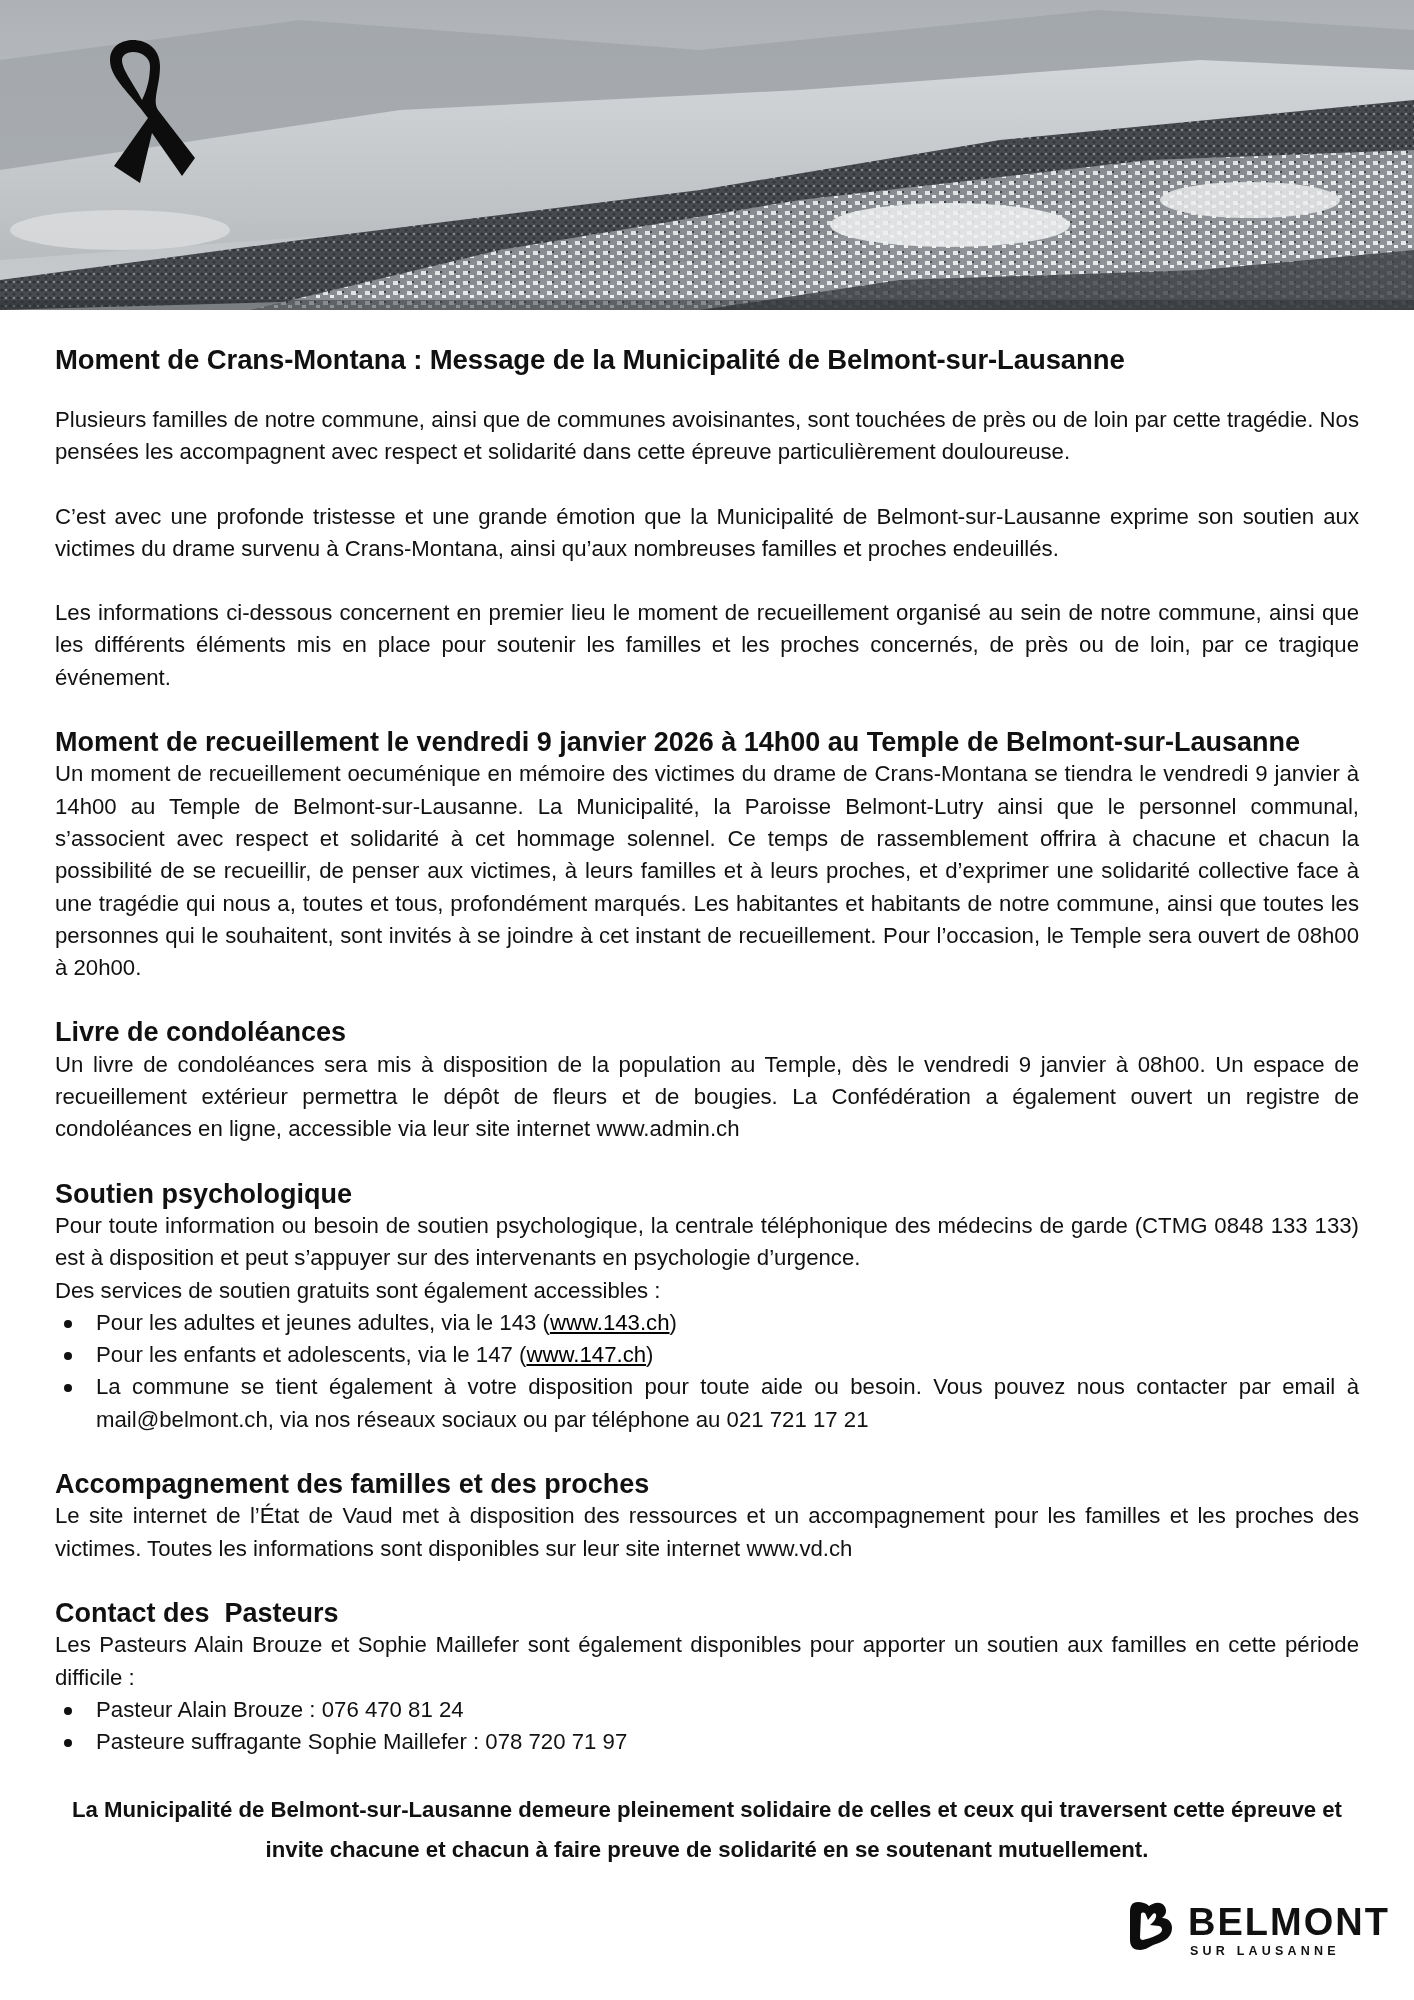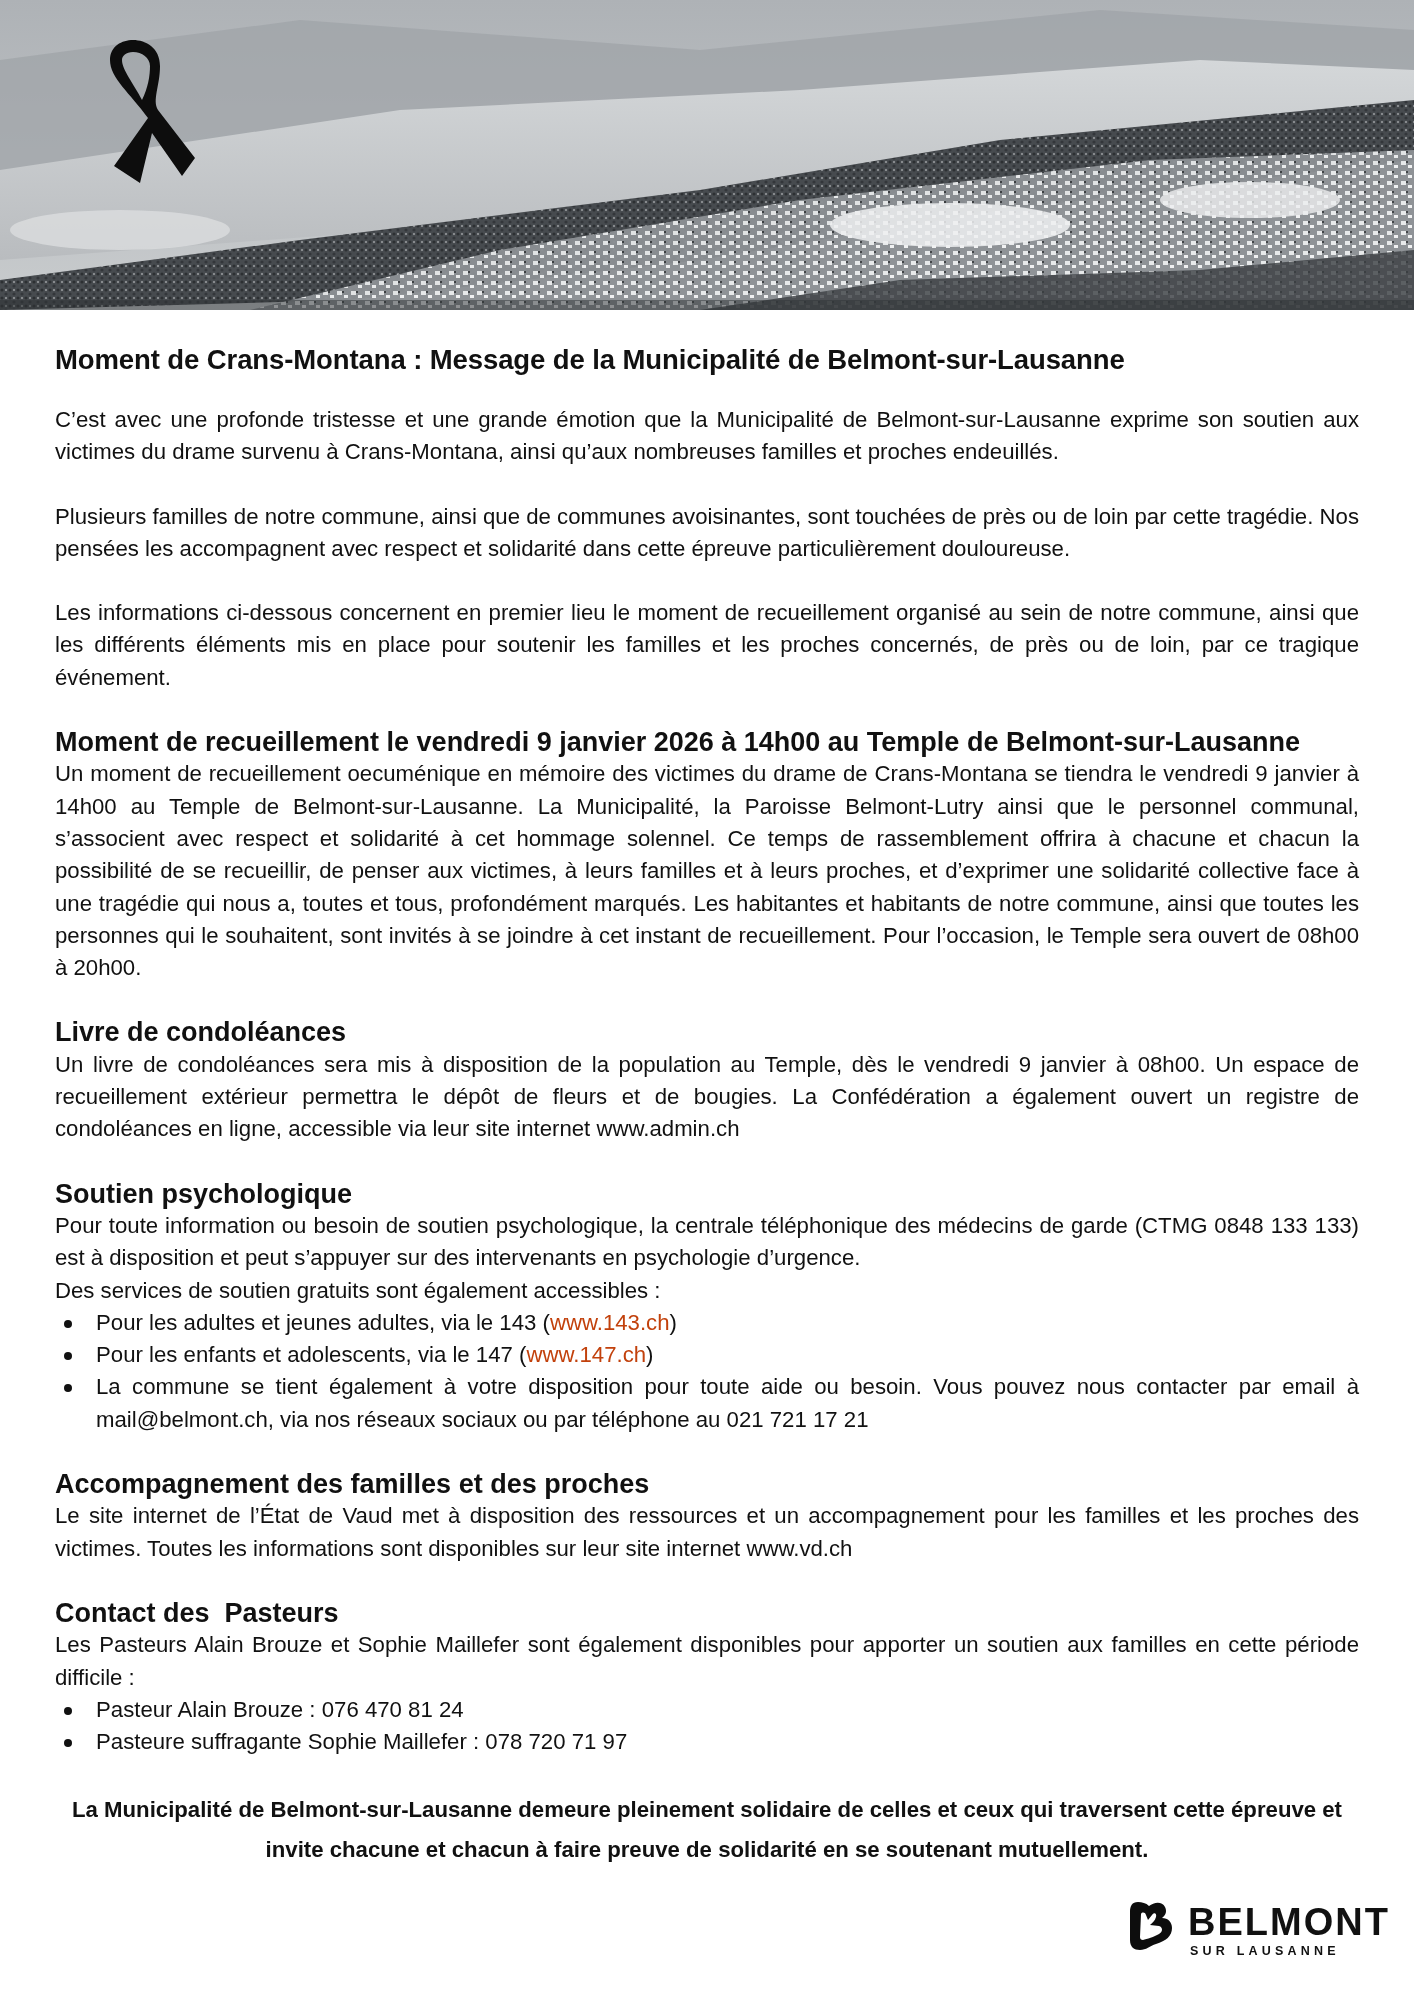--- a/index.html
+++ b/index.html
@@ -64,21 +64,21 @@
       padding-left: 41px;
       text-align: justify;
     }
     ul.bullets li .dot {
       position: absolute;
       left: 9px; top: 13px;
       width: 8px; height: 8px;
       border-radius: 50%;
       background: #111;
     }
-    .link { color: #c2410c; }
+    .link { text-decoration: underline; color: #000000; }
     .closing {
       text-align: center;
       font-weight: bold;
       font-size: 22.2px;
       line-height: 40px;
       margin-top: 8px;
     }
     
     .logo {
       position: absolute;
@@ -162,22 +162,22 @@
   </svg>
   <svg class="ribbon" viewBox="0 0 100 145">
     <path d="M40 145 L14 128 L48 80 C30 55 10 40 10 22 C10 8 22 2 33 2 C46 2 60 10 60 28 C60 48 52 62 58 72 L95 120 L82 138 L52 95 Z
              M33 14 C26 14 22 18 22 22 C22 32 34 46 42 62 C48 50 50 38 50 28 C50 20 42 14 33 14 Z" fill="#0d0d0d" fill-rule="evenodd"></path>
   </svg>
 </div>
 
 <div class="content">
   <h1 class="title">Moment de Crans-Montana : Message de la Municipalité de Belmont-sur-Lausanne</h1>
 
+  <p class="para">Plusieurs familles de notre commune, ainsi que de communes avoisinantes, sont touchées de près ou de loin par cette tragédie. Nos pensées les accompagnent avec respect et solidarité dans cette épreuve particulièrement douloureuse.</p>
   <p class="para">C’est avec une profonde tristesse et une grande émotion que la Municipalité de Belmont-sur-Lausanne exprime son soutien aux victimes du drame survenu à Crans-Montana, ainsi qu’aux nombreuses familles et proches endeuillés.</p>
-  <p class="para">Plusieurs familles de notre commune, ainsi que de communes avoisinantes, sont touchées de près ou de loin par cette tragédie. Nos pensées les accompagnent avec respect et solidarité dans cette épreuve particulièrement douloureuse.</p>
   <p class="para">Les informations ci-dessous concernent en premier lieu le moment de recueillement organisé au sein de notre commune, ainsi que les différents éléments mis en place pour soutenir les familles et les proches concernés, de près ou de loin, par ce tragique événement.</p>
 
   <div class="section">
     <div class="section-heading">Moment de recueillement le vendredi 9 janvier 2026 à 14h00 au Temple de Belmont-sur-Lausanne</div>
     <p class="section-text">Un moment de recueillement oecuménique en mémoire des victimes du drame de Crans-Montana se tiendra le vendredi 9 janvier à 14h00 au Temple de Belmont-sur-Lausanne. La Municipalité, la Paroisse Belmont-Lutry ainsi que le personnel communal, s’associent avec respect et solidarité à cet hommage solennel. Ce temps de rassemblement offrira à chacune et chacun la possibilité de se recueillir, de penser aux victimes, à leurs familles et à leurs proches, et d’exprimer une solidarité collective face à une tragédie qui nous a, toutes et tous, profondément marqués. Les habitantes et habitants de notre commune, ainsi que toutes les personnes qui le souhaitent, sont invités à se joindre à cet instant de recueillement. Pour l’occasion, le Temple sera ouvert de 08h00 à 20h00.</p>
   </div>
 
   <div class="section">
     <div class="section-heading">Livre de condoléances</div>
     <p class="section-text">Un livre de condoléances sera mis à disposition de la population au Temple, dès le vendredi 9 janvier à 08h00. Un espace de recueillement extérieur permettra le dépôt de fleurs et de bougies. La Confédération a également ouvert un registre de condoléances en ligne, accessible via leur site internet www.admin.ch</p>

